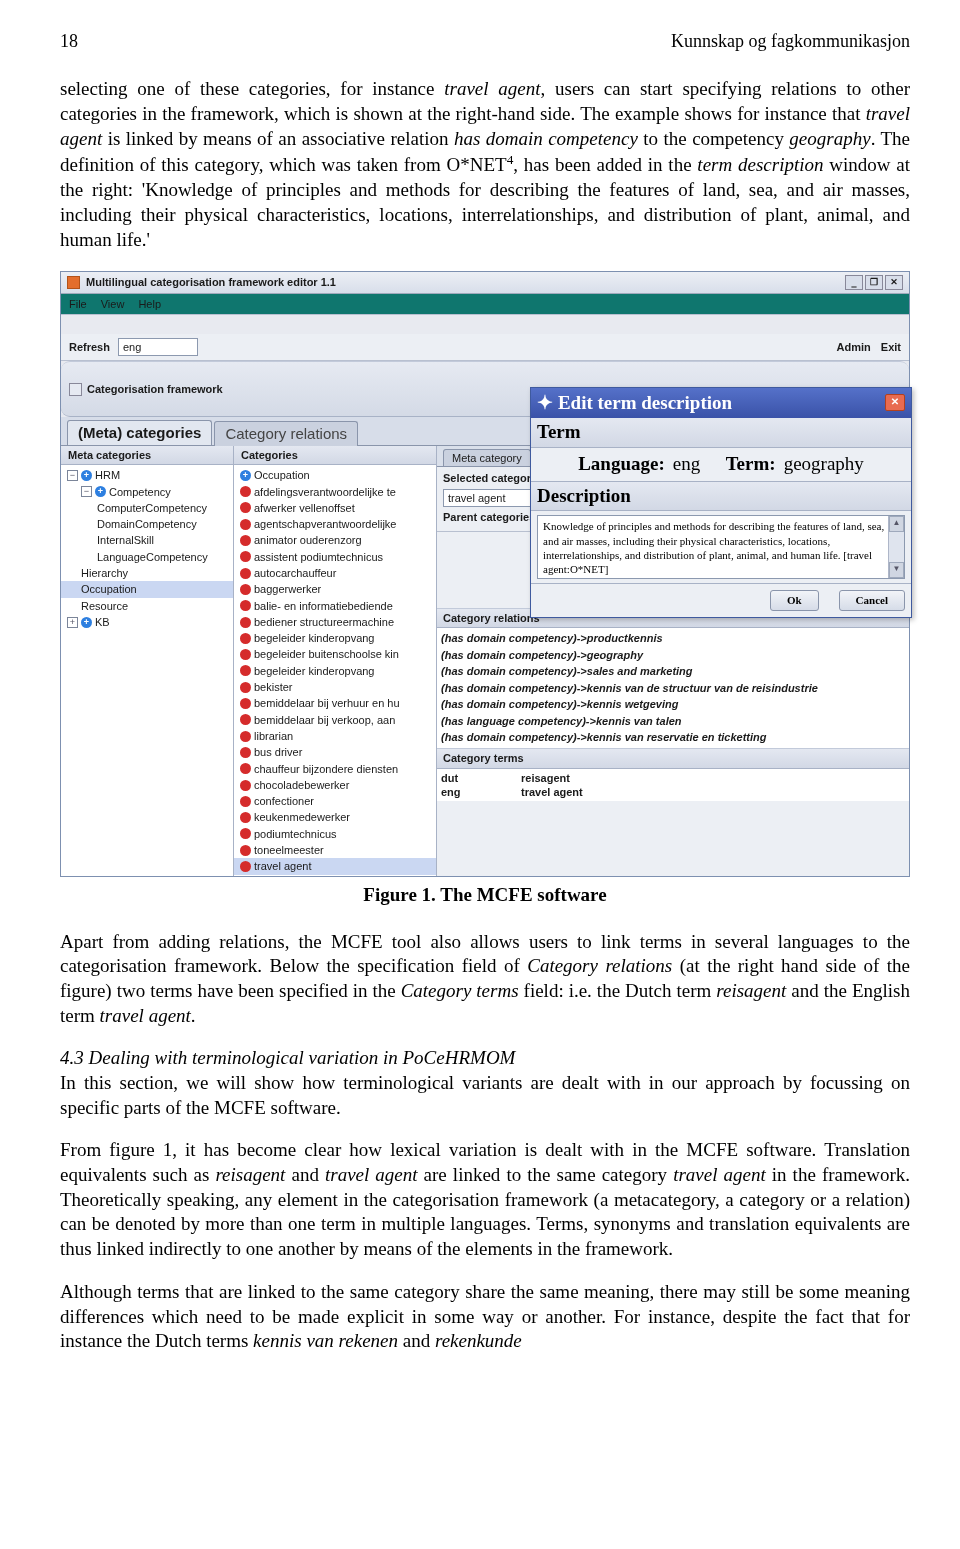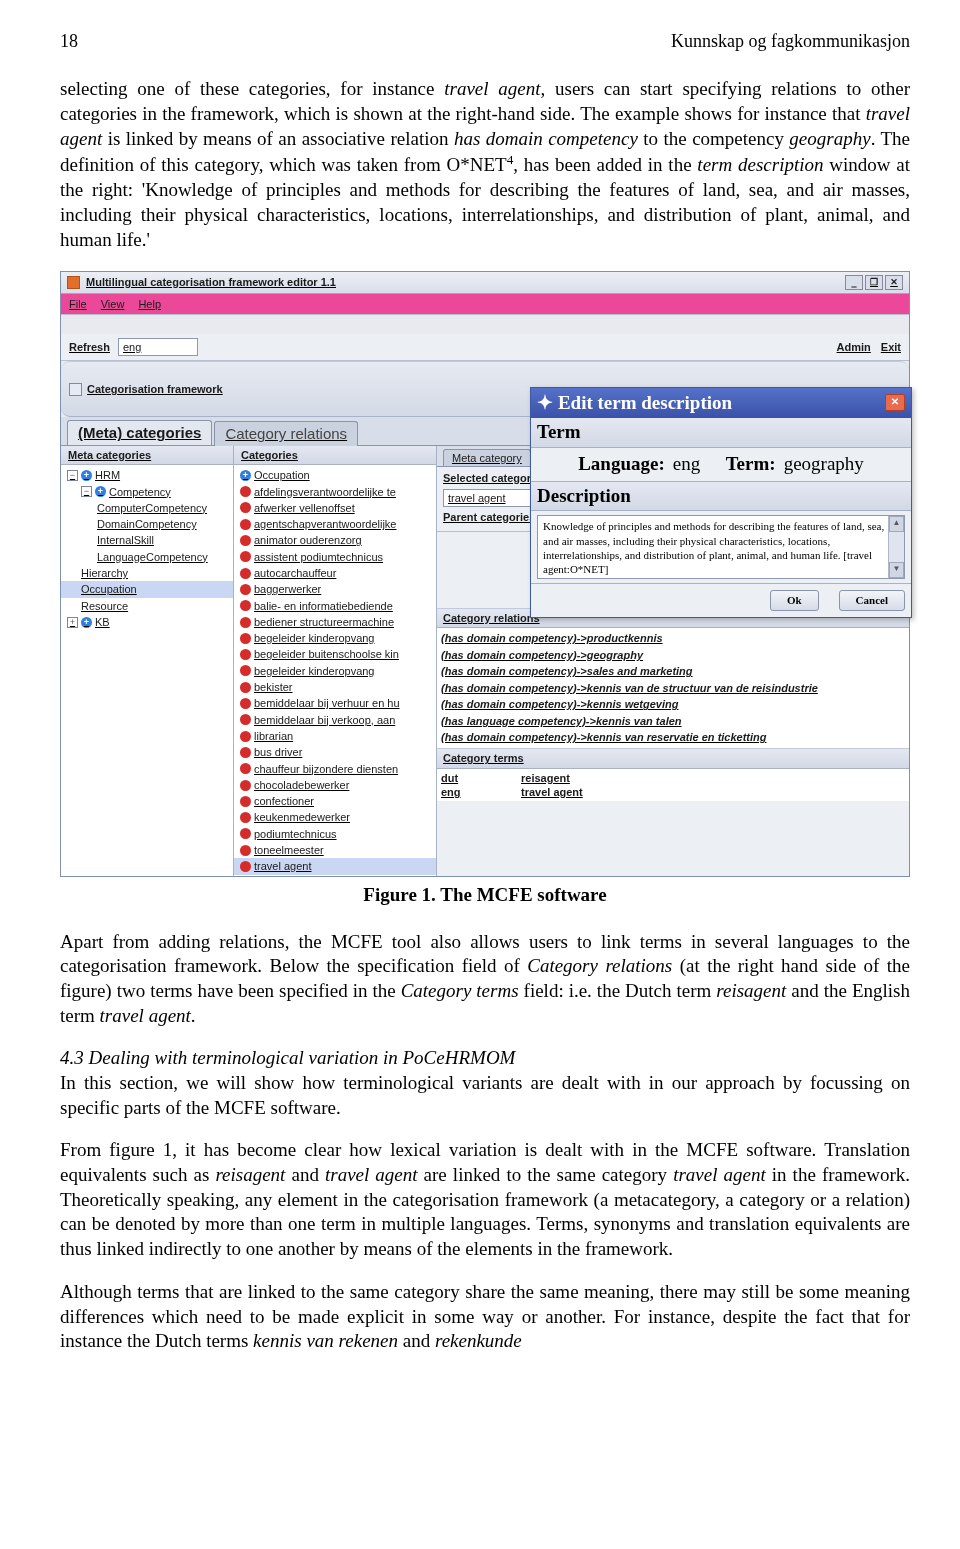--- a/index.html
+++ b/index.html
@@ -66,21 +66,21 @@
   }
   .winbtn {
     width: 16px; height: 13px;
     background: #d8deea;
     border: 1px solid #889;
     font-size: 9px;
     text-align: center;
     line-height: 12px;
   }
   .menubar {
-    background: #ec4899;
+    background: #0f766e;
     padding: 3px 8px;
     border-bottom: 1px solid #b8c0d0;
     display: flex;
     gap: 14px;
   }
   .toolbar {
     background: #eceff4;
     padding: 4px 8px;
     border-bottom: 1px solid #b8c0d0;
     display: flex;
@@ -326,21 +326,21 @@
     gap: 20px;
   }
   .btn {
     background: linear-gradient(#f2f4f8, #d6dce8);
     border: 1px solid #8a95ab;
     padding: 2px 16px;
     border-radius: 3px;
     font-size: 11px;
     font-weight: bold;
   }
-  .rel-wrap { position: relative; text-decoration: underline; }
+  .rel-wrap { position: relative; }
 </style>
 </head>
 <body>
 
 <div class="header-row">
   <span>18</span>
   <span>Kunnskap og fagkommunikasjon</span>
 </div>
 
 <p class="para">

